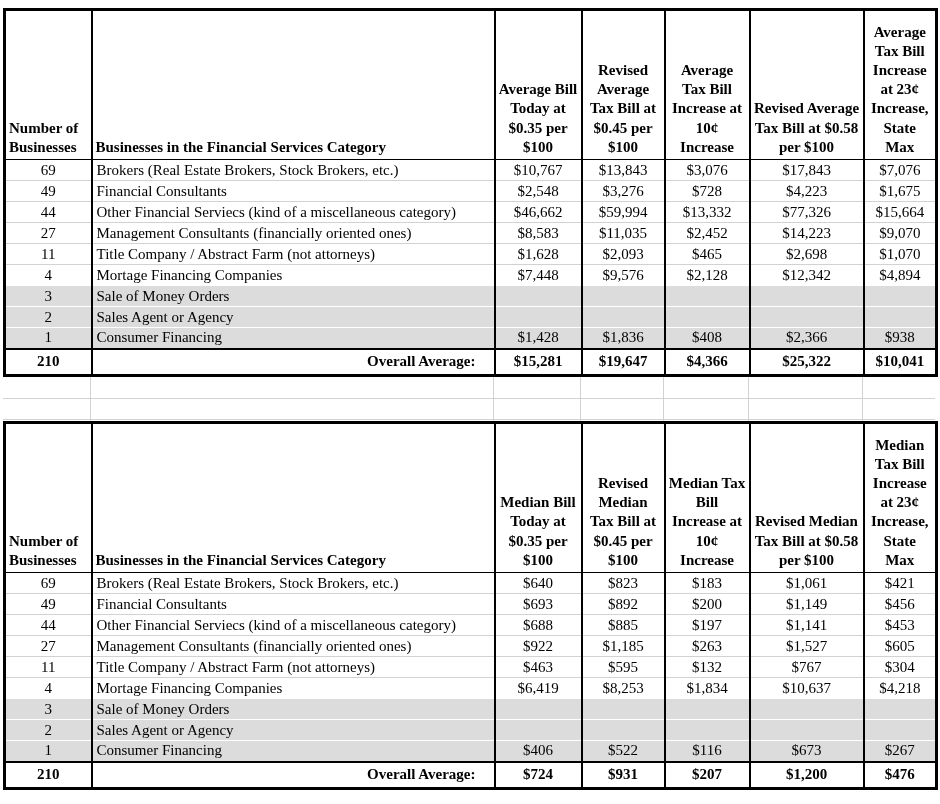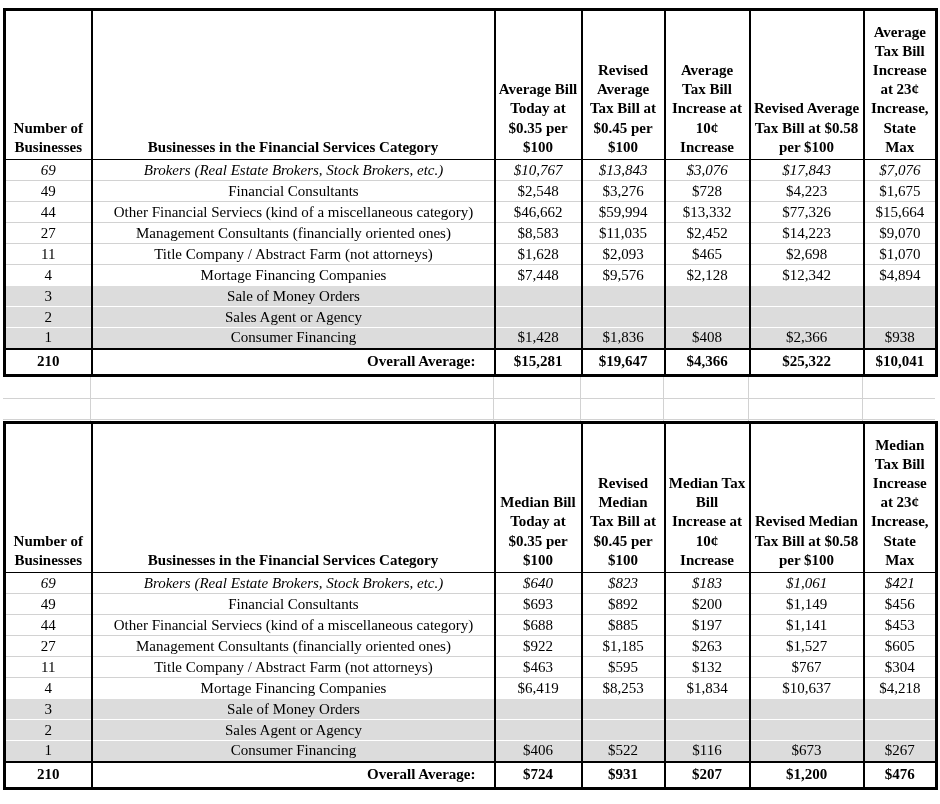--- a/index.html
+++ b/index.html
@@ -31,31 +31,31 @@
   
   .fin-table thead tr { height: 150px; }
   .fin-table thead th {
     border-bottom: 1px solid #000000;
     vertical-align: bottom;
     text-align: center;
     font-weight: bold;
     line-height: 1.28;
     padding-bottom: 2px;
   }
-  .fin-table thead th.left { text-align: center; }
+  .fin-table thead th.left { text-align: left; }
   
   .fin-table tbody tr { height: 21px; }
   .fin-table tbody td { border-top: 1px solid var(--gridline, #d0d0d0); }
-  .fin-table tbody tr:first-child td { border-top: none; font-style: italic; }
+  .fin-table tbody tr:first-child td { border-top: none; }
   .fin-table tbody tr.shaded td {
     background: var(--shade, #dcdcdc);
     border-top-color: transparent;
   }
   .fin-table td.count  { text-align: center; }
-  .fin-table td.category { text-align: center; padding-left: 4px; }
+  .fin-table td.category { text-align: left; padding-left: 4px; }
   .fin-table td.value  { text-align: center; }
   
   .fin-table tfoot tr { height: 27px; }
   .fin-table tfoot td {
     border-top: 2px solid #000;
     font-weight: bold;
     text-align: center;
     font-size: 15px;
   }
   .fin-table tfoot td.total-label { text-align: right; padding-right: 18px; }

